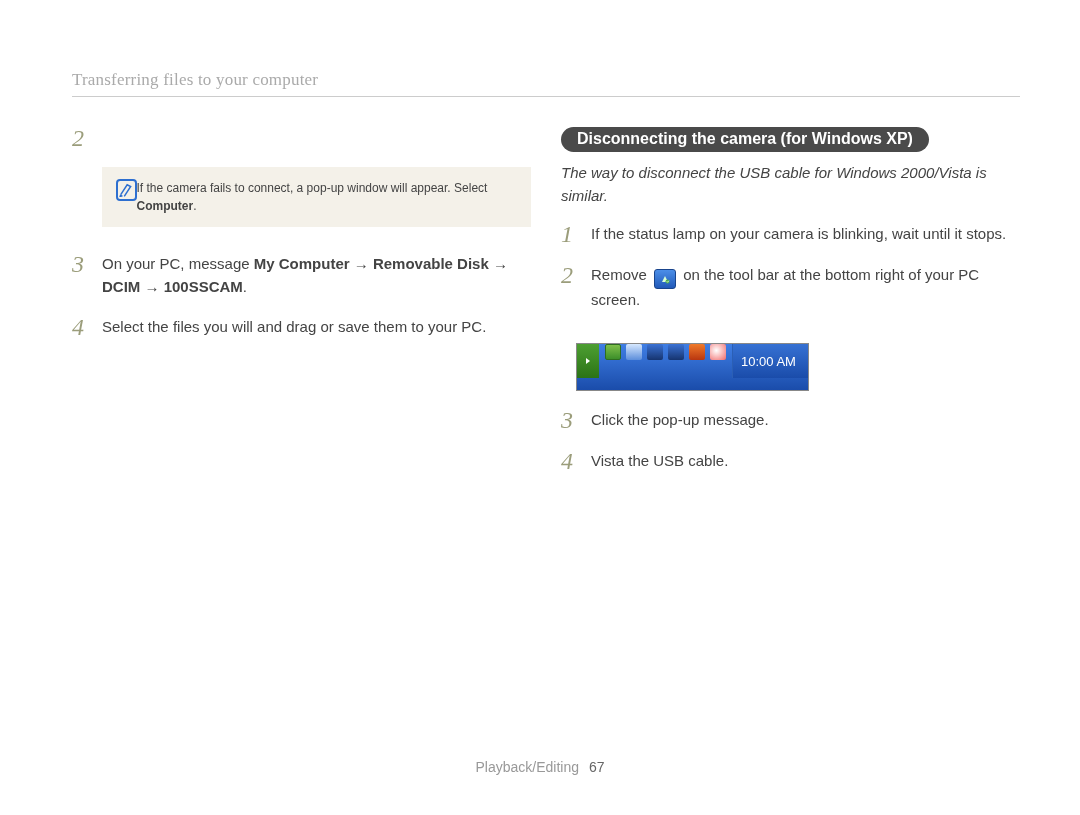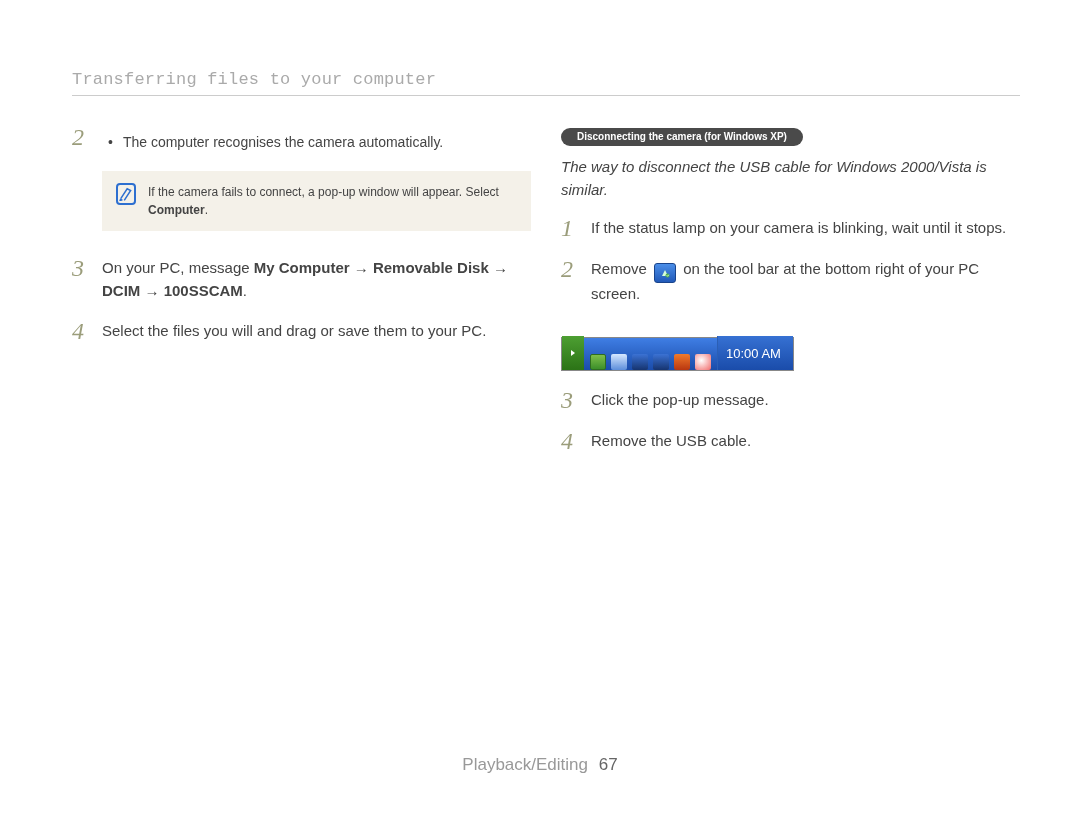--- a/index.html
+++ b/index.html
@@ -24,21 +24,21 @@
     padding: 70px 60px 0 72px;
   }
   .section-title {
     color: #aaa;
     font-size: 17px;
     font-weight: 300;
     letter-spacing: 0.2px;
     border-bottom: 1px solid #ccc;
     padding-bottom: 6px;
     margin-bottom: 30px;
-    font-family: Liberation Mono, monospace;
+    font-family: Liberation Serif, serif;
   }
   .columns {
     display: flex;
     gap: 30px;
   }
   .col {
     flex: 1;
     min-width: 0;
   }
   .step {
@@ -66,41 +66,40 @@
   }
   .bullet-dot::before {
     content: "•";
     margin-right: 10px;
     font-size: 14px;
   }
   .note-box {
     background: var(--note-bg);
     display: flex;
     align-items: flex-start;
-    gap: 12px;
     padding: 12px 14px;
     margin: 14px 0 26px 30px;
     font-size: 12px;
     line-height: 1.5;
   }
   .note-icon {
     width: 22px;
     height: 22px;
     border: 2px solid #2d6fd0;
     border-radius: 4px;
     display: flex;
     align-items: center;
     justify-content: center;
   }
   .note-icon svg { width: 14px; height: 14px; }
   .badge {
     display: inline-block;
     background: var(--badge-bg);
     color: #fff;
-    font-size: 10px;
+    font-size: 16px;
     font-weight: bold;
     border-radius: 14px;
     padding: 3px 16px 4px;
     margin-bottom: 10px;
   }
   .intro {
     line-height: 1.5;
     margin-bottom: 16px;
     font-style: italic;
   }
@@ -111,26 +110,26 @@
     height: 20px;
     background: linear-gradient(#4b8ee8,#2159b8);
     border-radius: 3px;
     border: 1px solid #19448c;
     align-items: center;
     justify-content: center;
     margin: 0 3px;
   }
   .inline-icon svg { width: 12px; height: 12px; }
   .taskbar {
-    margin: 14px 0 18px;
+    margin: 14px 15px 18px;
     display: inline-flex;
-    align-items: flex-end;
+    align-items: flex-start;
     background: linear-gradient(#3f7ee4, #1a4caa);
     border: 1px solid #888;
-    height: 34px;
+    height: 48px;
     paddin: 0;
   }
   .taskbar .start {
     width: 22px;
     height: 34px;
     display:flex;align-items:center;justify-content:center;
     background: linear-gradient(#4d9f32,#2b7316);
     color:#fff;
     font-weight:bold;
   }
@@ -154,39 +153,38 @@
     background: linear-gradient(#3671d3,#1a4caa);
     height:34px;
     display:flex;align-items:center;
     border-left:1px solid #2b5fb5;
   }
   .page-footer {
     position:absolute;
     bottom: 40px;
     left:0; right:0;
     text-align:center;
-    font-size: 17px;
+    font-size: 14px;
     color: var(--muted);
   }
   .page-footer .num { color: #666; margin-left: 6px; }
   .bold { font-weight: bold; }
 </style>
 </head>
 <body>
 
 <div class="page">
   <div class="section-title">Transferring files to your computer</div>
 
   <div class="columns">
 
     <div class="col">
       <div class="step">
         <div class="step-num">2</div>
         <div class="step-body">
-          <div class="bullet-line bullet-dot">The computer recognises the camera automatically.</div>
         </div>
       </div>
 
       <div class="note-box">
         <span class="note-icon">
           <svg viewBox="0 0 24 24" fill="none" stroke="#2d6fd0" stroke-width="2.5">
             <path d="M3 20 L14 3 L20 6 L9 23"></path>
             <path d="M3 20 L2 23 L6 22" fill="#2d6fd0"></path>
           </svg>
         </span>
@@ -249,21 +247,21 @@
         <span class="clock">10:00 AM</span>
       </div>
 
       <div class="step">
         <div class="step-num">3</div>
         <div class="step-body">Click the pop-up message.</div>
       </div>
 
       <div class="step">
         <div class="step-num">4</div>
-        <div class="step-body">Remove the USB cable.</div>
+        <div class="step-body">Vista the USB cable.</div>
       </div>
     </div>
   </div>
 </div>
 
 <div class="page-footer">
   <span>Playback/Editing</span>
   <span class="num">67</span>
 </div>
 

